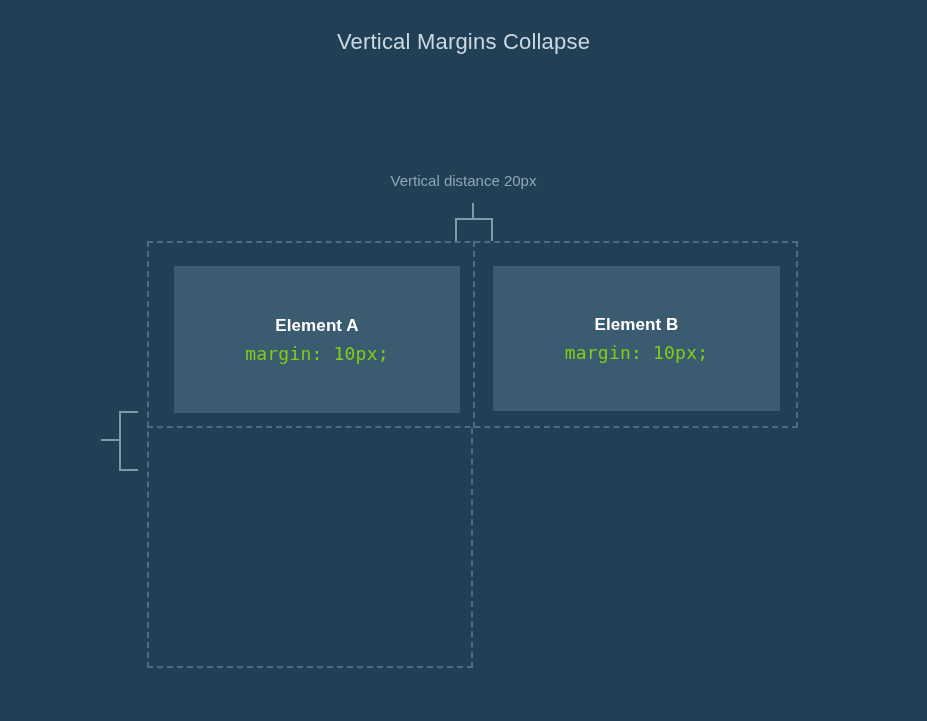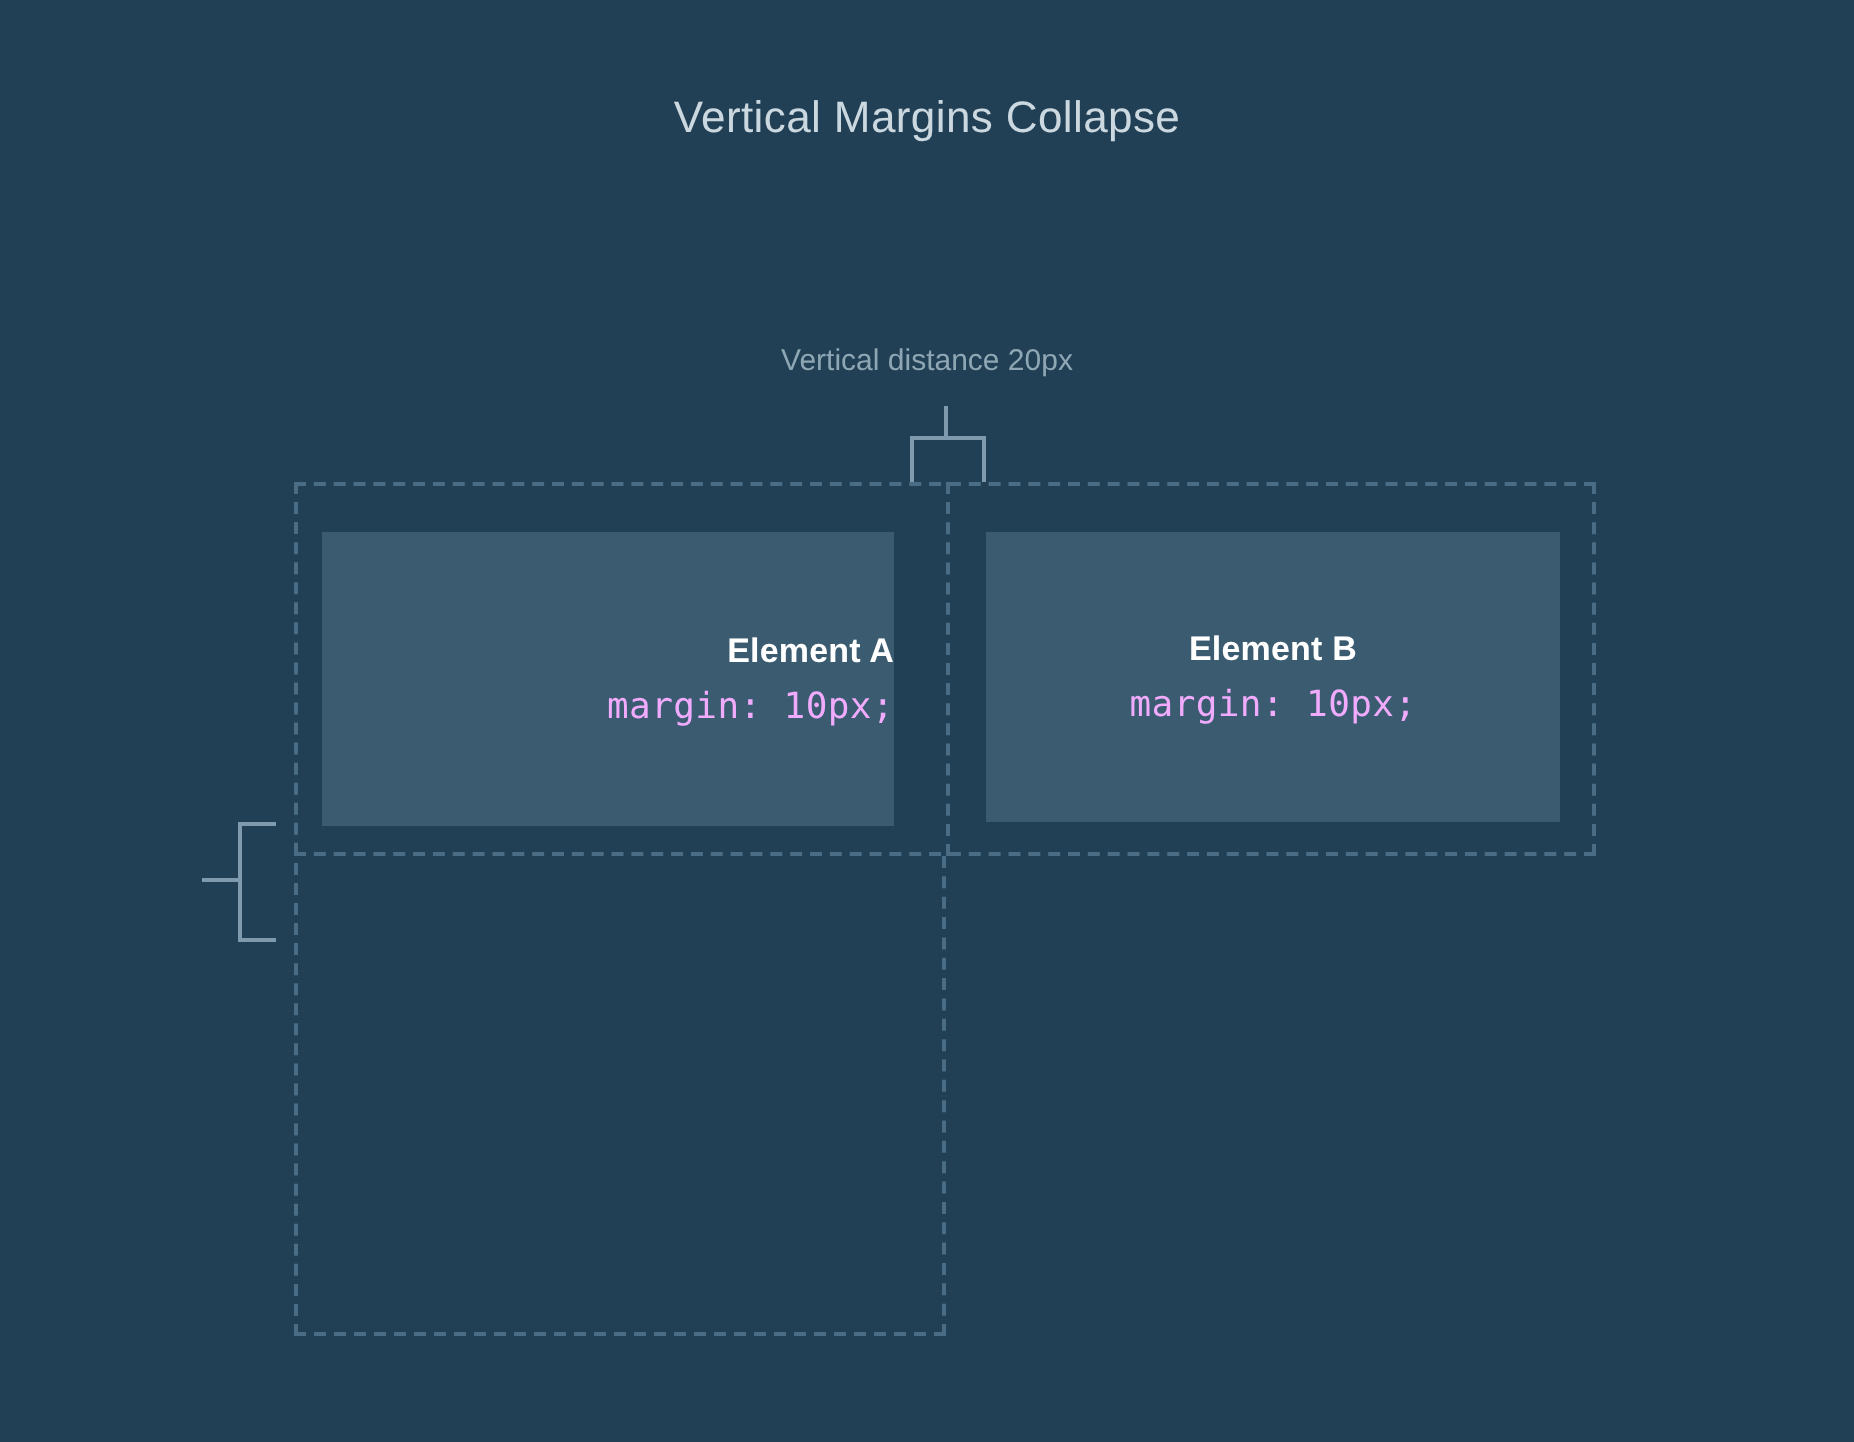--- a/index.html
+++ b/index.html
@@ -16,21 +16,21 @@
   }
   .stage {
     position: absolute;
     inset: 0;
   }
 
   
   .title {
     position: absolute;
     left: 0;
-    top: 46px;
+    top: 29px;
     width: 927px;
     text-align: center;
     font-size: 22px;
     font-weight: 300;
     letter-spacing: 0.2px;
     color: #ccd8e0;
     white-space: nowrap;
   }
 
   
@@ -74,34 +74,34 @@
   .element-box {
     position: absolute;
     background: #3b5b70;
     box-sizing: border-box;
     display: flex;
     flex-direction: column;
     align-items: center;
     justify-content: center;
     gap: 7px;
   }
-  #box-a { left: 161px; top: 266px; width: 286px; height: 147px; align-items: flex-end; }
+  #box-a { left: 174px; top: 266px; width: 286px; height: 147px; }
   #box-b { left: 493px; top: 266px; width: 287px; height: 145px; }
   #box-c { left: 167px; top: 466px; width: 286px; height: 145px; }
 
   .box-title {
     font-size: 17px;
     font-weight: bold;
     color: #ffffff;
     letter-spacing: 0.1px;
   }
   .box-code {
     font-family: "DejaVu Sans Mono", "Liberation Mono", monospace;
     font-size: 18px;
-    color: #f0abfc;
+    color: #84cc16;
     letter-spacing: 0.2px;
     white-space: nowrap;
   }
 
   
   .annotation-label {
     position: absolute;
     color: #8fa6b4;
     font-size: 15px;
     font-weight: 300;

